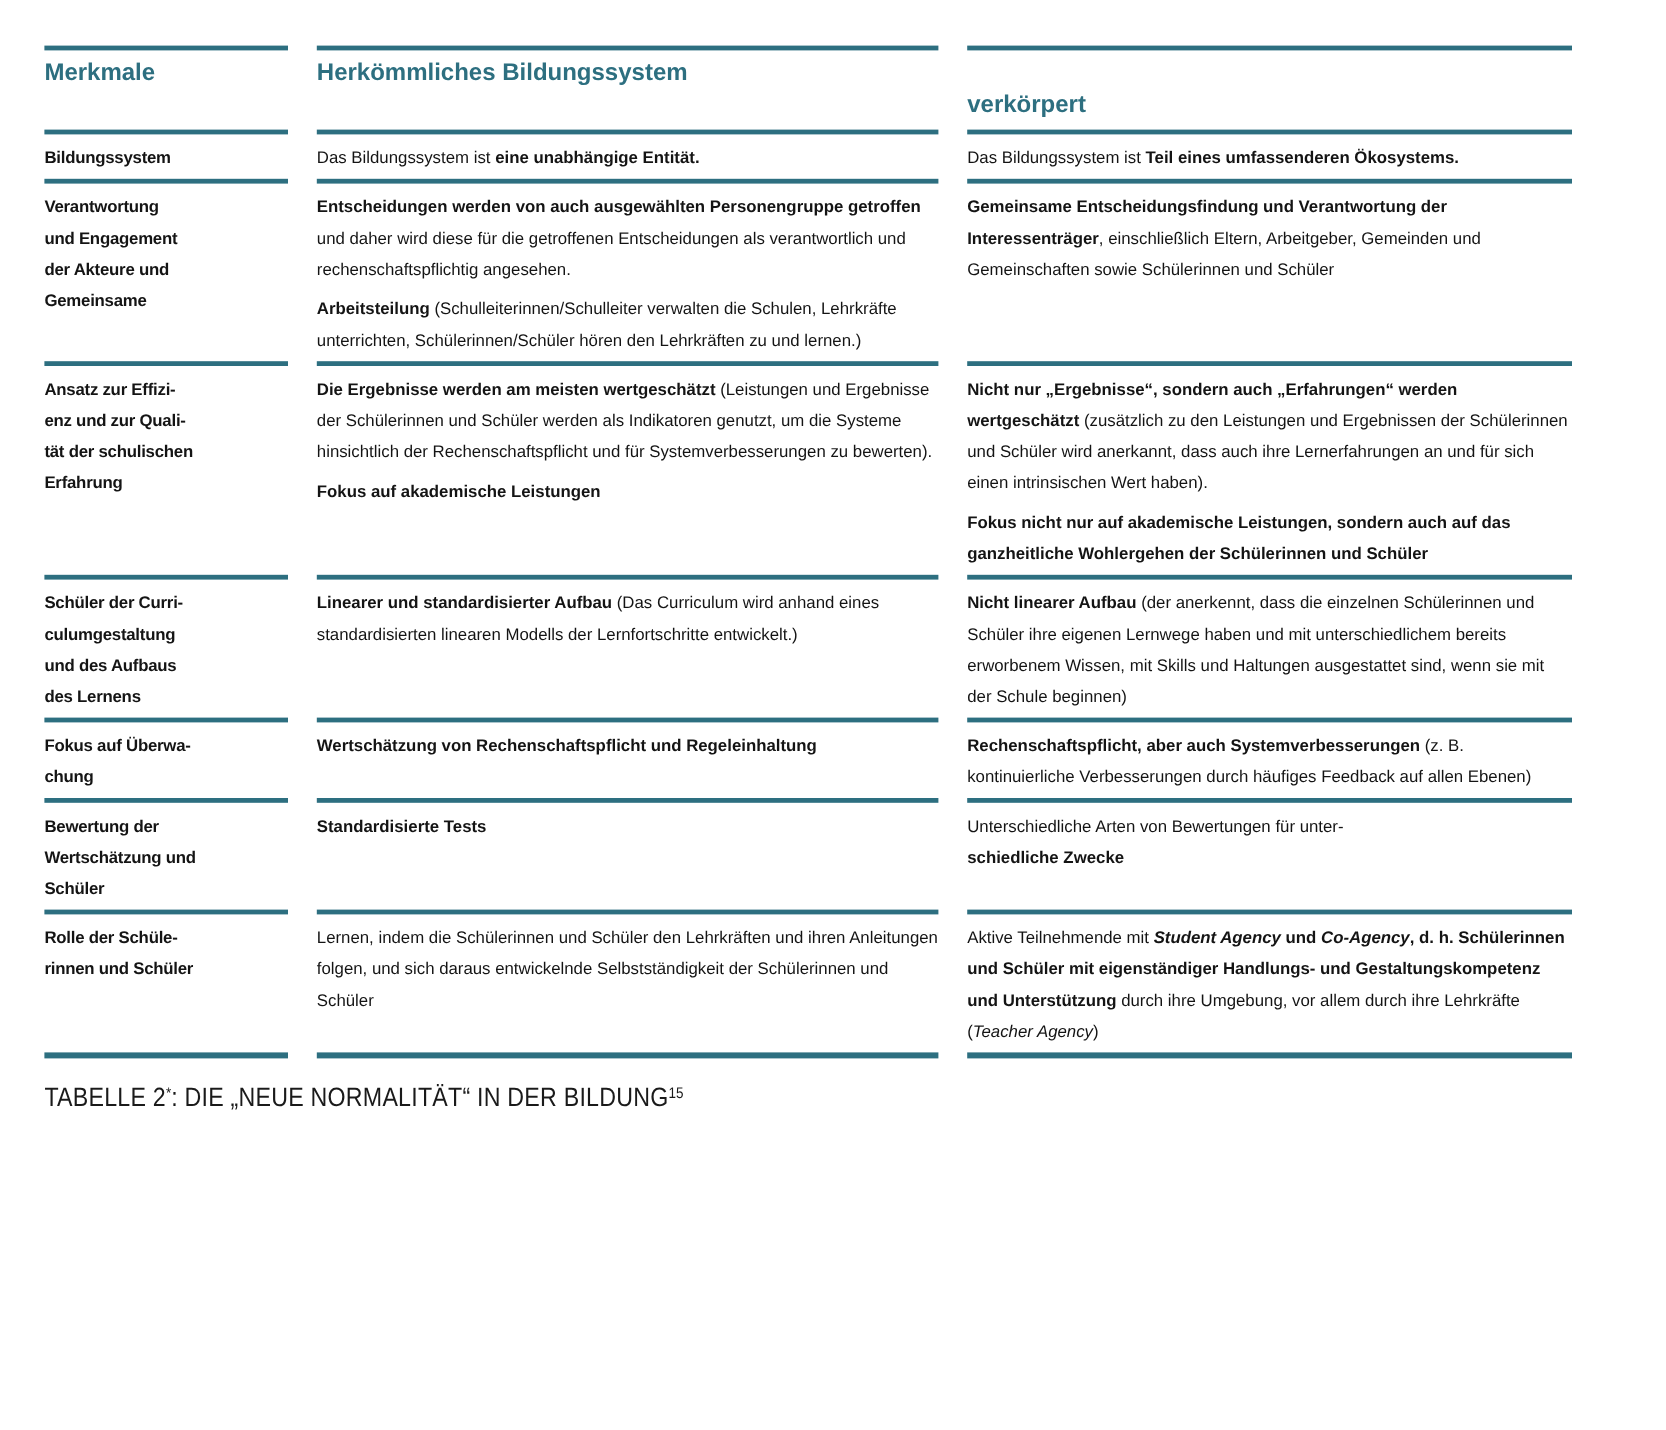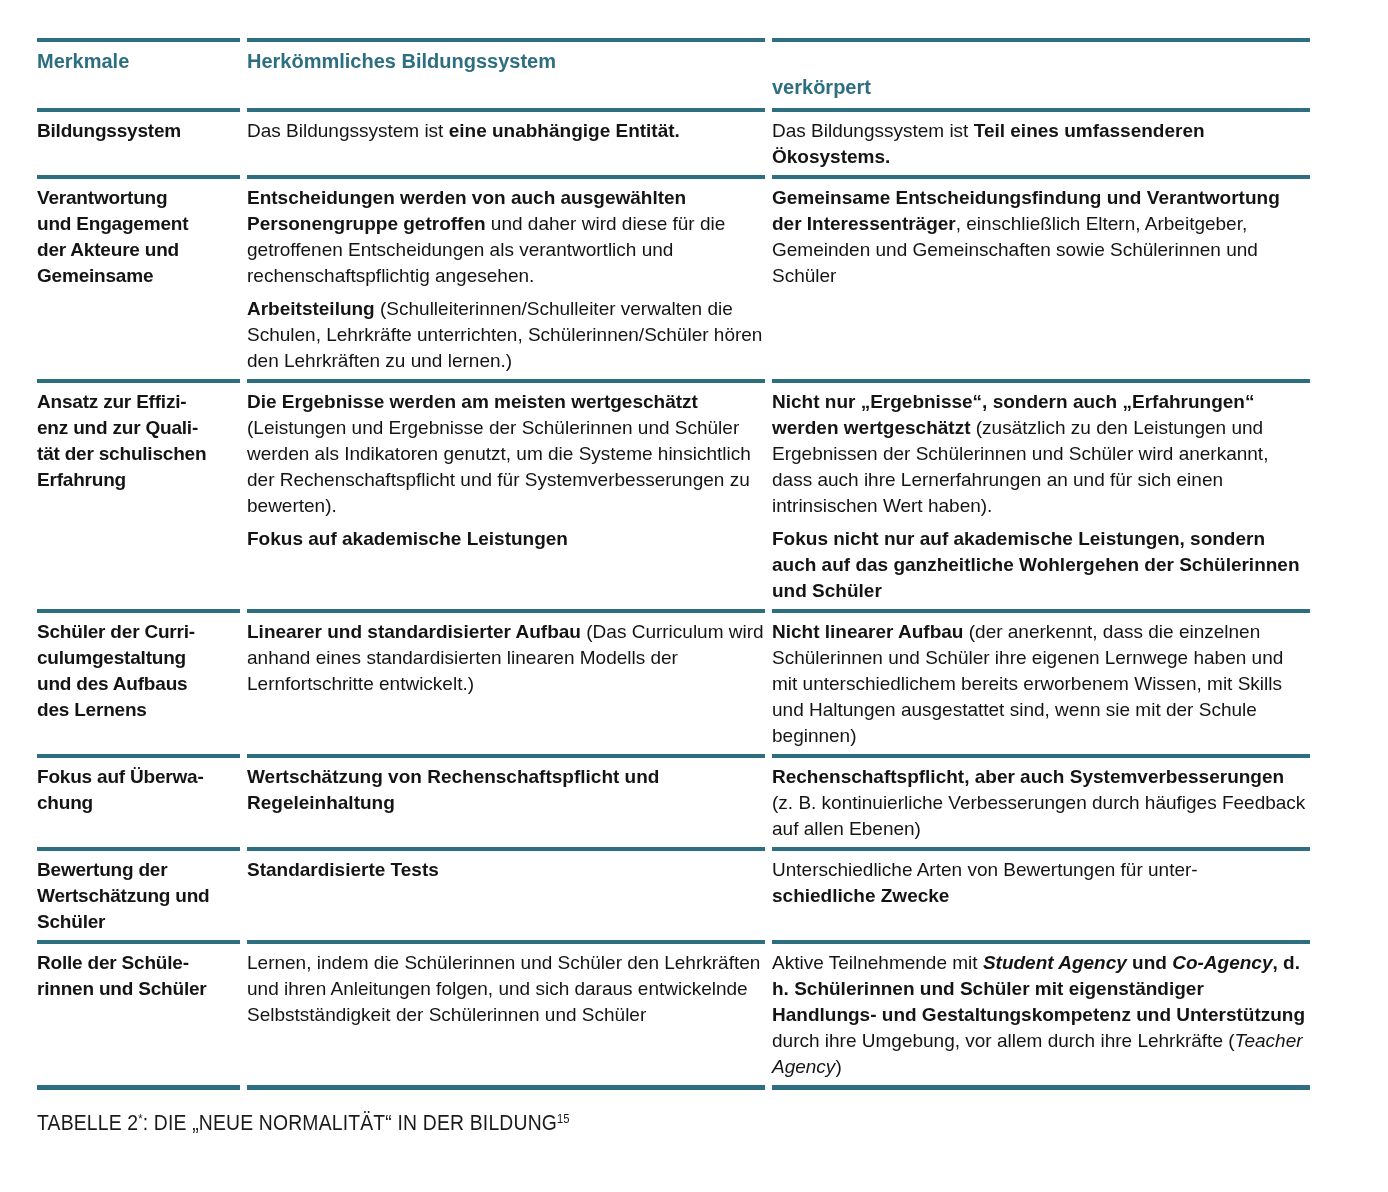--- a/index.html
+++ b/index.html
@@ -9,26 +9,26 @@
     width:1388px; min-height:1192px;
     font-family:"Liberation Sans","DejaVu Sans",sans-serif;
     color:var(--ink);
     -webkit-font-smoothing:antialiased;
   }
   .page { padding:38px 41px 0 37px; }
   .tbl { width:1273px; }
   .row {
     display:grid;
     grid-template-columns:203px 518px 1fr;
-    column-gap:7px;
+    column-gap:24px;
   }
   .cell {
     border-top:4px solid var(--accent);
     padding:6px 0 5px 0;
-    font-size:19px;
+    font-size:14px;
     line-height:26px;
     hyphens:manual;
   }
   .row.last .cell { border-bottom:5px solid var(--accent); }
   .row.head .cell {
     color:var(--accent);
     font-size:20px;
     padding-bottom:8px;
   }
   .row.head .cell .para span { font-weight:700; }

